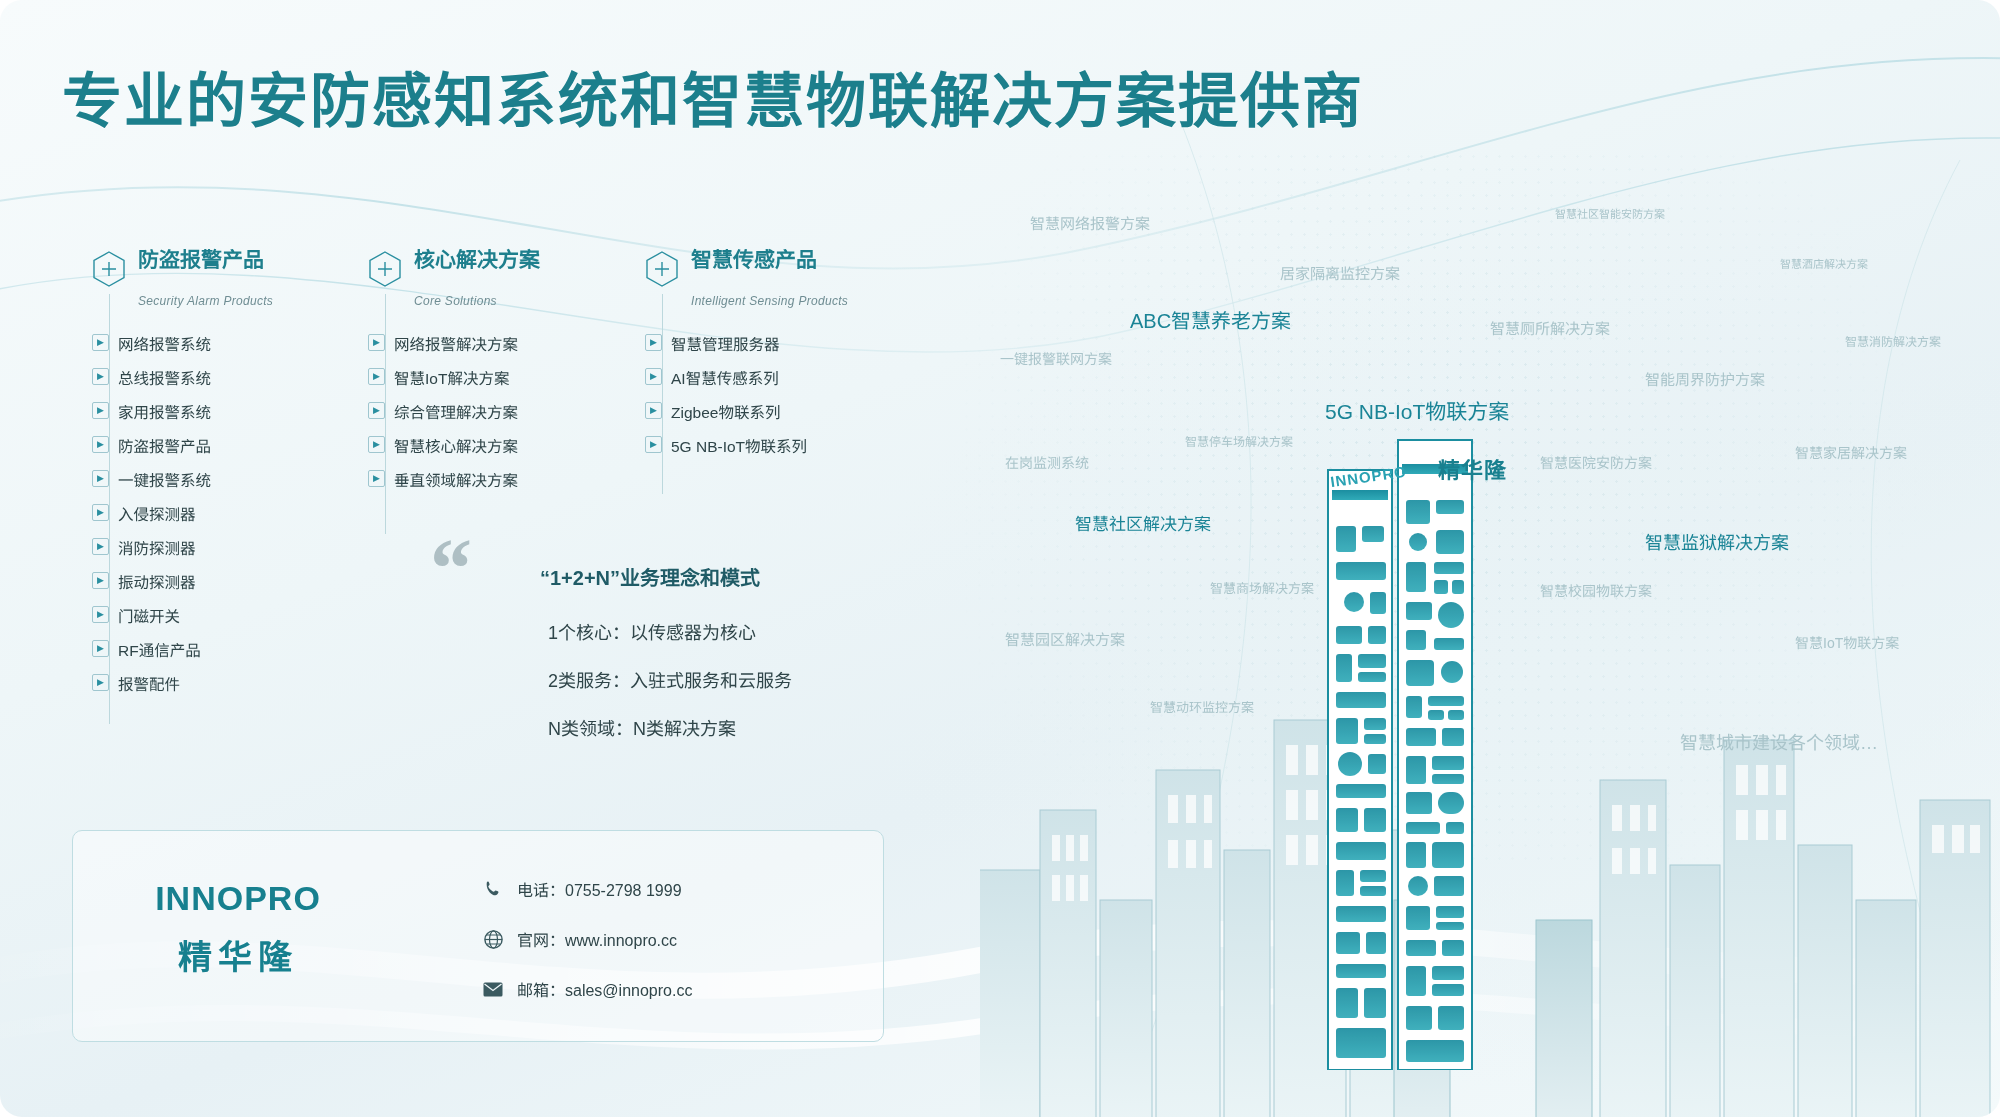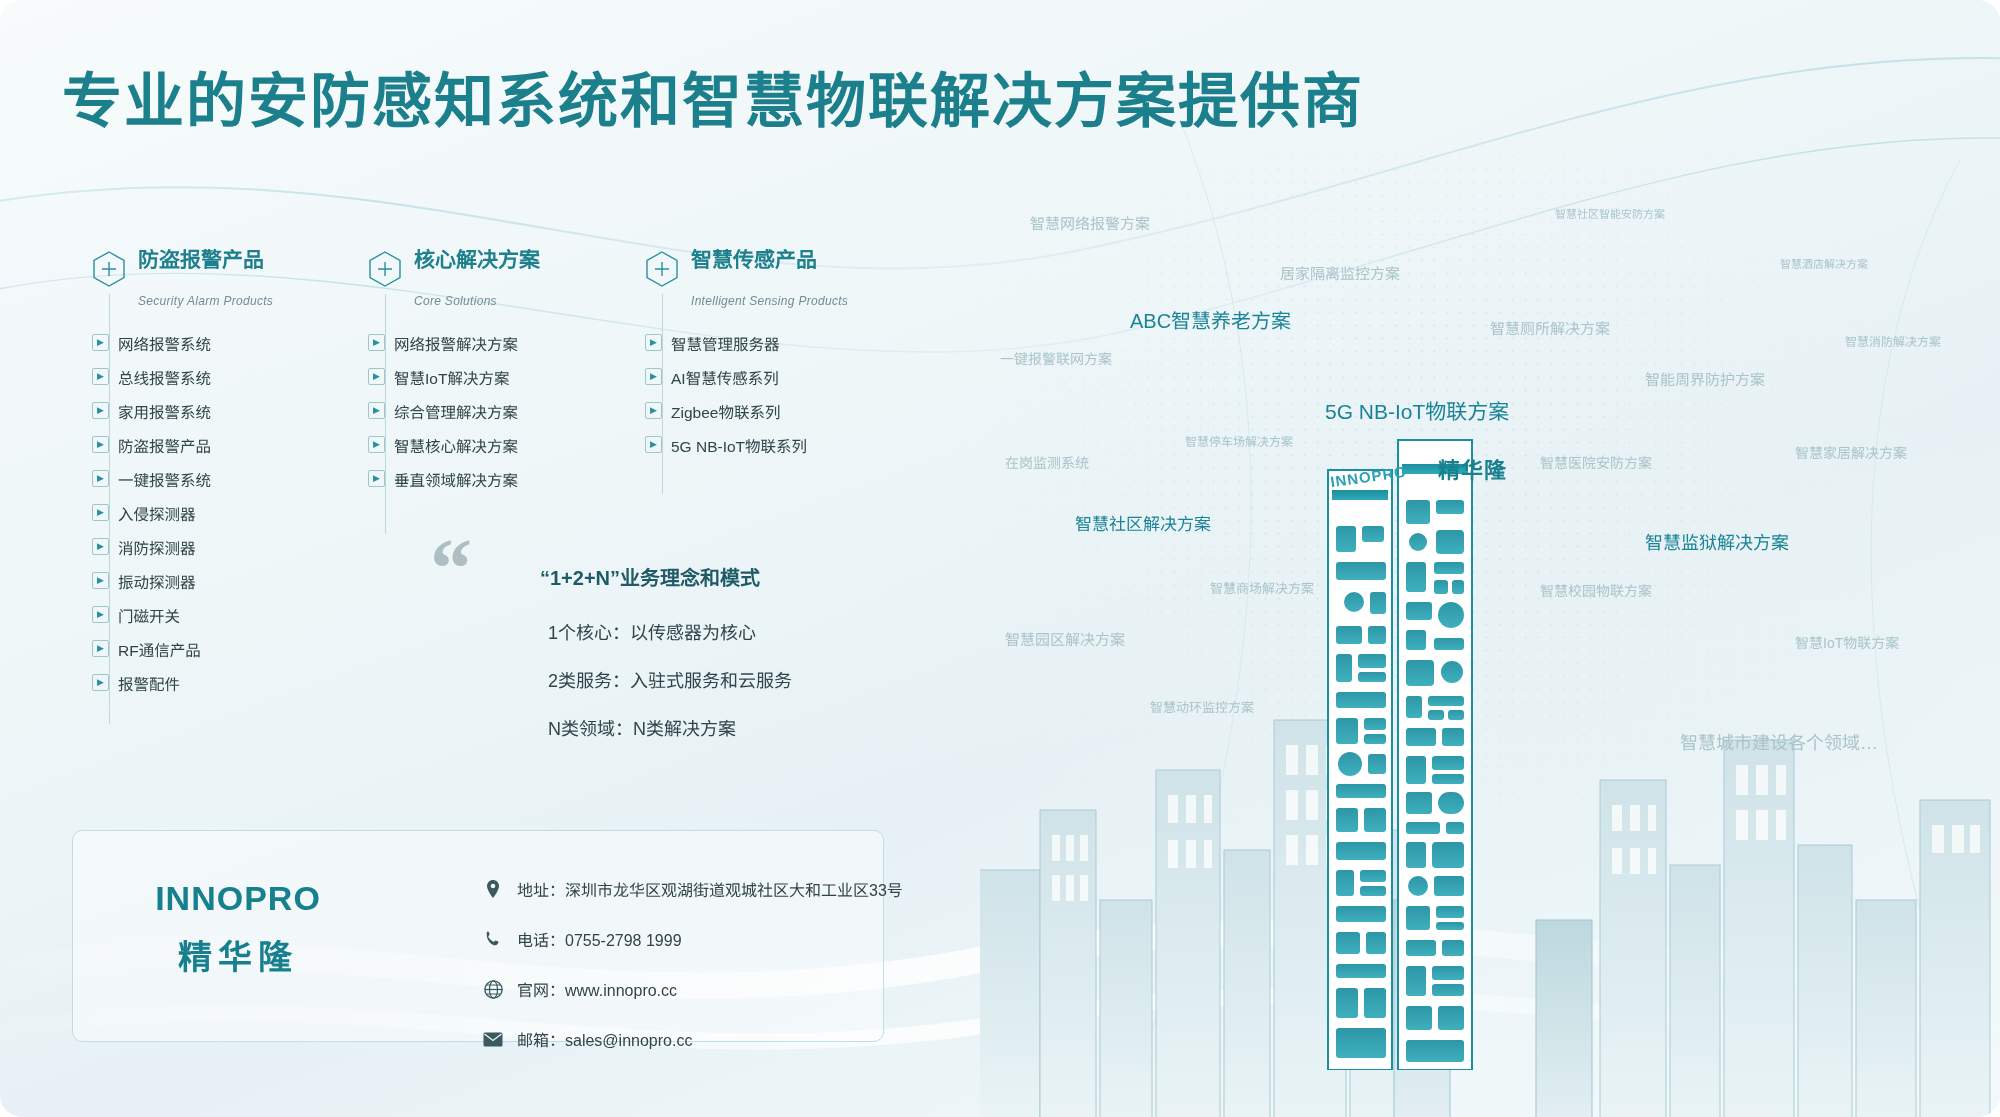--- a/index.html
+++ b/index.html
@@ -282,29 +282,20 @@
       <div class="q-line">N类领域：N类解决方案</div>
     </div>
   </div>
 
   <div class="card">
     <div class="logo">
       <div class="logo-word">INNOPRO</div>
       <div class="logo-cn">精华隆</div>
     </div>
     <div class="contact">
-      <div class="crow">
-        <span class="cicon">
-          <svg width="18" height="20" viewBox="0 0 18 20">
-              <path d="M9 1c-3.3 0-6 2.7-6 6 0 4.6 6 12 6 12s6-7.4 6-12c0-3.3-2.7-6-6-6z" fill="#3b5a60"></path>
-              <circle cx="9" cy="7" r="2.3" fill="#eef6f8"></circle>
-            </svg>
-        </span>
-        <span>地址：深圳市龙华区观湖街道观城社区大和工业区33号</span>
-      </div>
       <div class="crow">
         <span class="cicon">
           <svg width="18" height="18" viewBox="0 0 18 18">
               <path d="M4 1.5c.8 0 1.6 2.3 1.6 2.9 0 .8-1.3 1.2-1.3 1.9 0 1.6 3.8 5.4 5.4 5.4.7 0 1.1-1.3 1.9-1.3.6 0 2.9.8 2.9 1.6 0 1.4-1.9 3.3-3.2 3.3C7.6 15.3 2.7 10.4 2.7 4.7 2.7 3.4 2.6 1.5 4 1.5z" fill="#3b5a60"></path>
             </svg>
         </span>
         <span>电话：0755-2798 1999</span>
       </div>
       <div class="crow">
         <span class="cicon">

